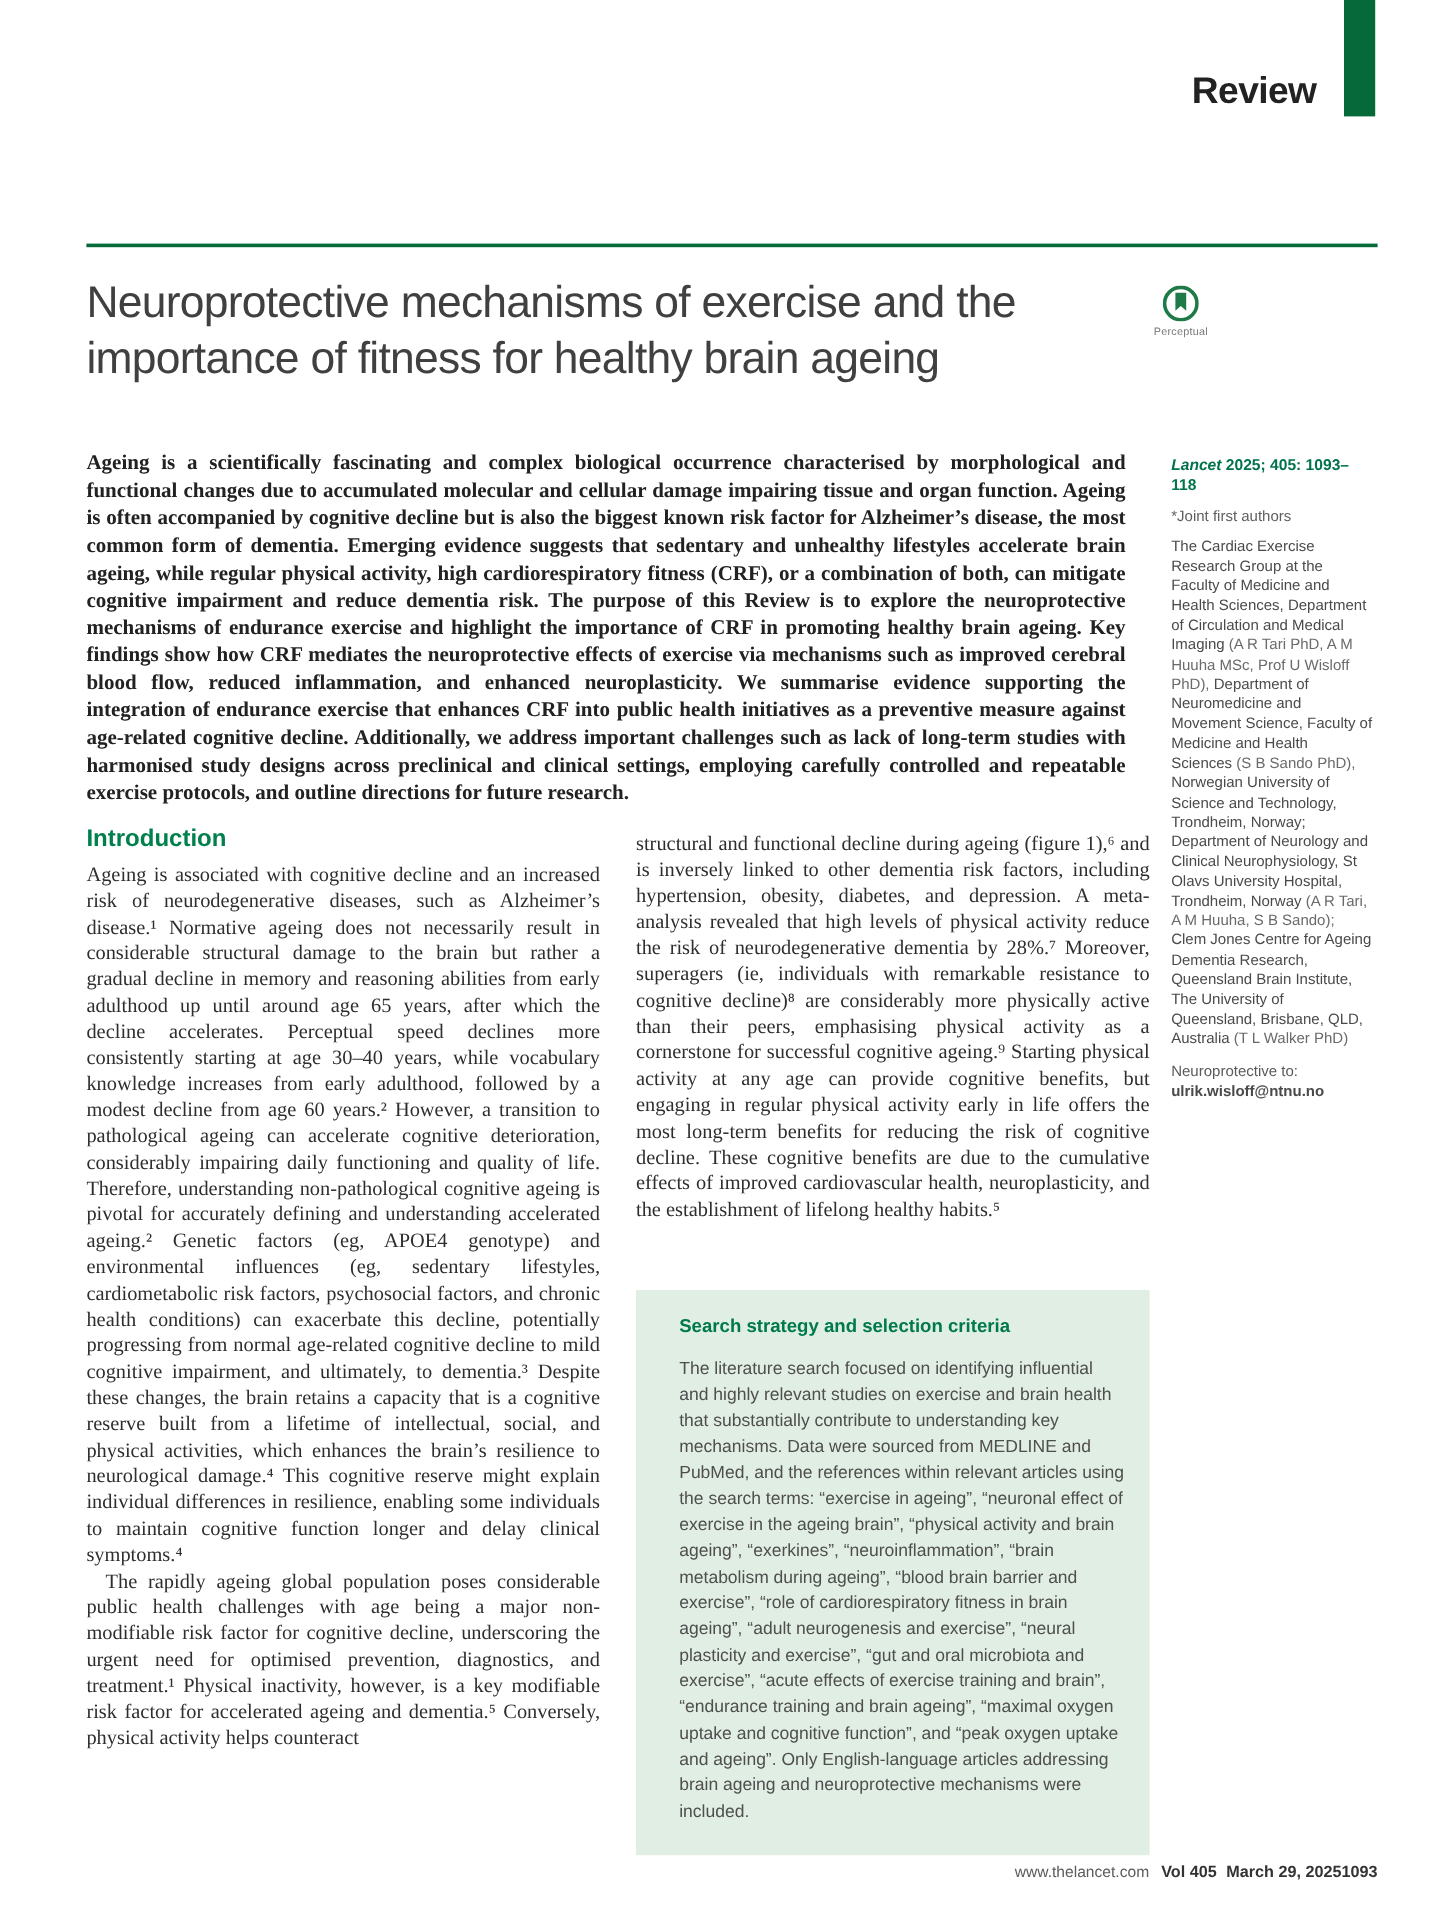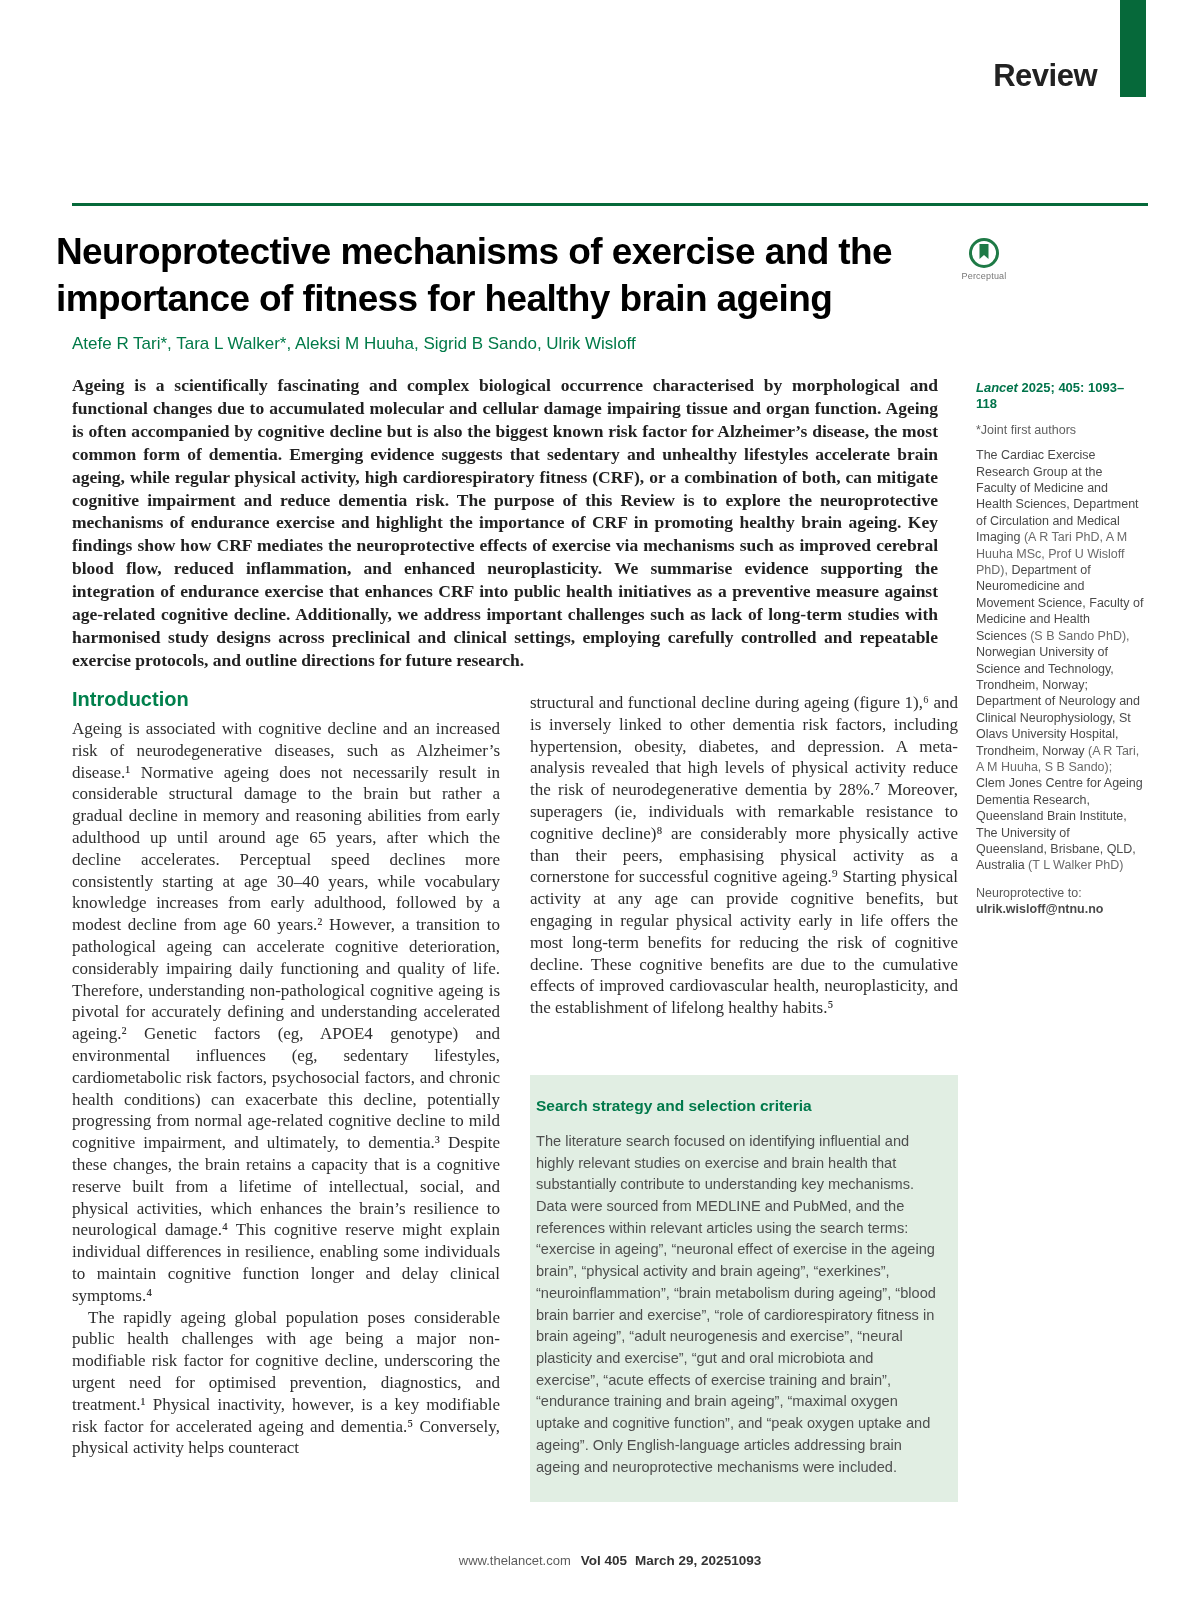--- a/index.html
+++ b/index.html
@@ -27,27 +27,27 @@
     color: #222222;
   }
   .header-rule {
     position: absolute;
     left: 72px; top: 203px;
     width: 1076px; height: 3px;
     background: #06693A;
   }
   .article-title {
     position: absolute;
-    left: 56px; top: 228px;
+    left: 72px; top: 228px;
     width: 872px;
     font-size: 37px;
     line-height: 47px;
-    font-weight: 700;
+    font-weight: 400;
     letter-spacing: -0.6px;
-    color: #000000;
+    color: #404040;
   }
   .crossmark {
     position: absolute;
     left: 948px; top: 238px;
     width: 72px;
     text-align: center;
   }
   .crossmark svg { display: block; margin: 0 auto; }
   .crossmark-label {
     margin-top: 3px;
@@ -114,39 +114,39 @@
     font-size: 17px;
     line-height: 21.8px;
     text-align: justify;
     color: #2e2e2e;
   }
   .body-par + .body-par { text-indent: 16px; }
   .col-right { padding-top: 4px; }
   .panel {
     margin-top: 56px;
     background: #e1eee3;
-    padding: 22px 21px 24px 6px;
+    padding: 22px 21px 24px 36px;
   }
   .panel-title {
     font-size: 15.5px;
     font-weight: 700;
     color: #00794B;
     margin-bottom: 16px;
   }
   .panel-body {
     font-size: 14.6px;
     line-height: 21.7px;
     color: #4e4e4e;
   }
   .footer {
     position: absolute;
     left: 72px; top: 1551px;
     width: 1076px;
     display: flex;
-    justify-content: center;
+    justify-content: flex-end;
     align-items: baseline;
   }
   .footer .site { font-size: 13px; color: #5c5c5c; }
   .footer .volume { font-size: 13.5px; font-weight: 700; color: #333333; margin-left: 10px; }
   .footer .date { font-size: 13.5px; font-weight: 700; color: #333333; margin-left: 8px; }
   .footer .pageno { font-size: 13.5px; font-weight: 600; color: #333333; }
 </style>
 </head>
 <body>
 
@@ -159,21 +159,20 @@
   <h1 class="article-title">Neuroprotective mechanisms of exercise and the importance of fitness for healthy brain ageing</h1>
 
   <div class="crossmark">
     <svg width="30" height="30" viewBox="0 0 30 30">
       <circle cx="15" cy="15" r="13.5" fill="#ffffff" stroke="#1e7a46" stroke-width="3"></circle>
       <path d="M10.5 6 L19.5 6 L19.5 21 L15 17 L10.5 21 Z" fill="#1e7a46"></path>
     </svg>
     <div class="crossmark-label">Perceptual</div>
   </div>
 
-  <div class="authors">Atefe R Tari*, Tara L Walker*, Aleksi M Huuha, Sigrid B Sando, Ulrik Wisloff</div>
 
   <p class="abstract">Ageing is a scientifically fascinating and complex biological occurrence characterised by morphological and functional changes due to accumulated molecular and cellular damage impairing tissue and organ function. Ageing is often accompanied by cognitive decline but is also the biggest known risk factor for Alzheimer’s disease, the most common form of dementia. Emerging evidence suggests that sedentary and unhealthy lifestyles accelerate brain ageing, while regular physical activity, high cardiorespiratory fitness (CRF), or a combination of both, can mitigate cognitive impairment and reduce dementia risk. The purpose of this Review is to explore the neuroprotective mechanisms of endurance exercise and highlight the importance of CRF in promoting healthy brain ageing. Key findings show how CRF mediates the neuroprotective effects of exercise via mechanisms such as improved cerebral blood flow, reduced inflammation, and enhanced neuroplasticity. We summarise evidence supporting the integration of endurance exercise that enhances CRF into public health initiatives as a preventive measure against age-related cognitive decline. Additionally, we address important challenges such as lack of long-term studies with harmonised study designs across preclinical and clinical settings, employing carefully controlled and repeatable exercise protocols, and outline directions for future research.</p>
 
   <aside class="sidebar">
     <div class="citation">
       <span class="j-italic">Lancet</span><span> 2025; 405: 1093–118</span>
     </div>
     <div class="joint-note">*Joint first authors</div>
     <div class="affiliations"><span class="b">The Cardiac Exercise Research Group at the Faculty of Medicine and Health Sciences, Department of Circulation and Medical Imaging </span><span>(A R Tari PhD, A M Huuha MSc, Prof U Wisloff PhD), </span><span class="b">Department of Neuromedicine and Movement Science, Faculty of Medicine and Health Sciences </span><span>(S B Sando PhD), </span><span class="b">Norwegian University of Science and Technology, Trondheim, Norway; Department of Neurology and Clinical Neurophysiology, St Olavs University Hospital, Trondheim, Norway </span><span>(A R Tari, A M Huuha, S B Sando); </span><span class="b">Clem Jones Centre for Ageing Dementia Research, Queensland Brain Institute, The University of Queensland, Brisbane, QLD, Australia </span><span>(T L Walker PhD)</span></div>
     <div class="correspondence">

